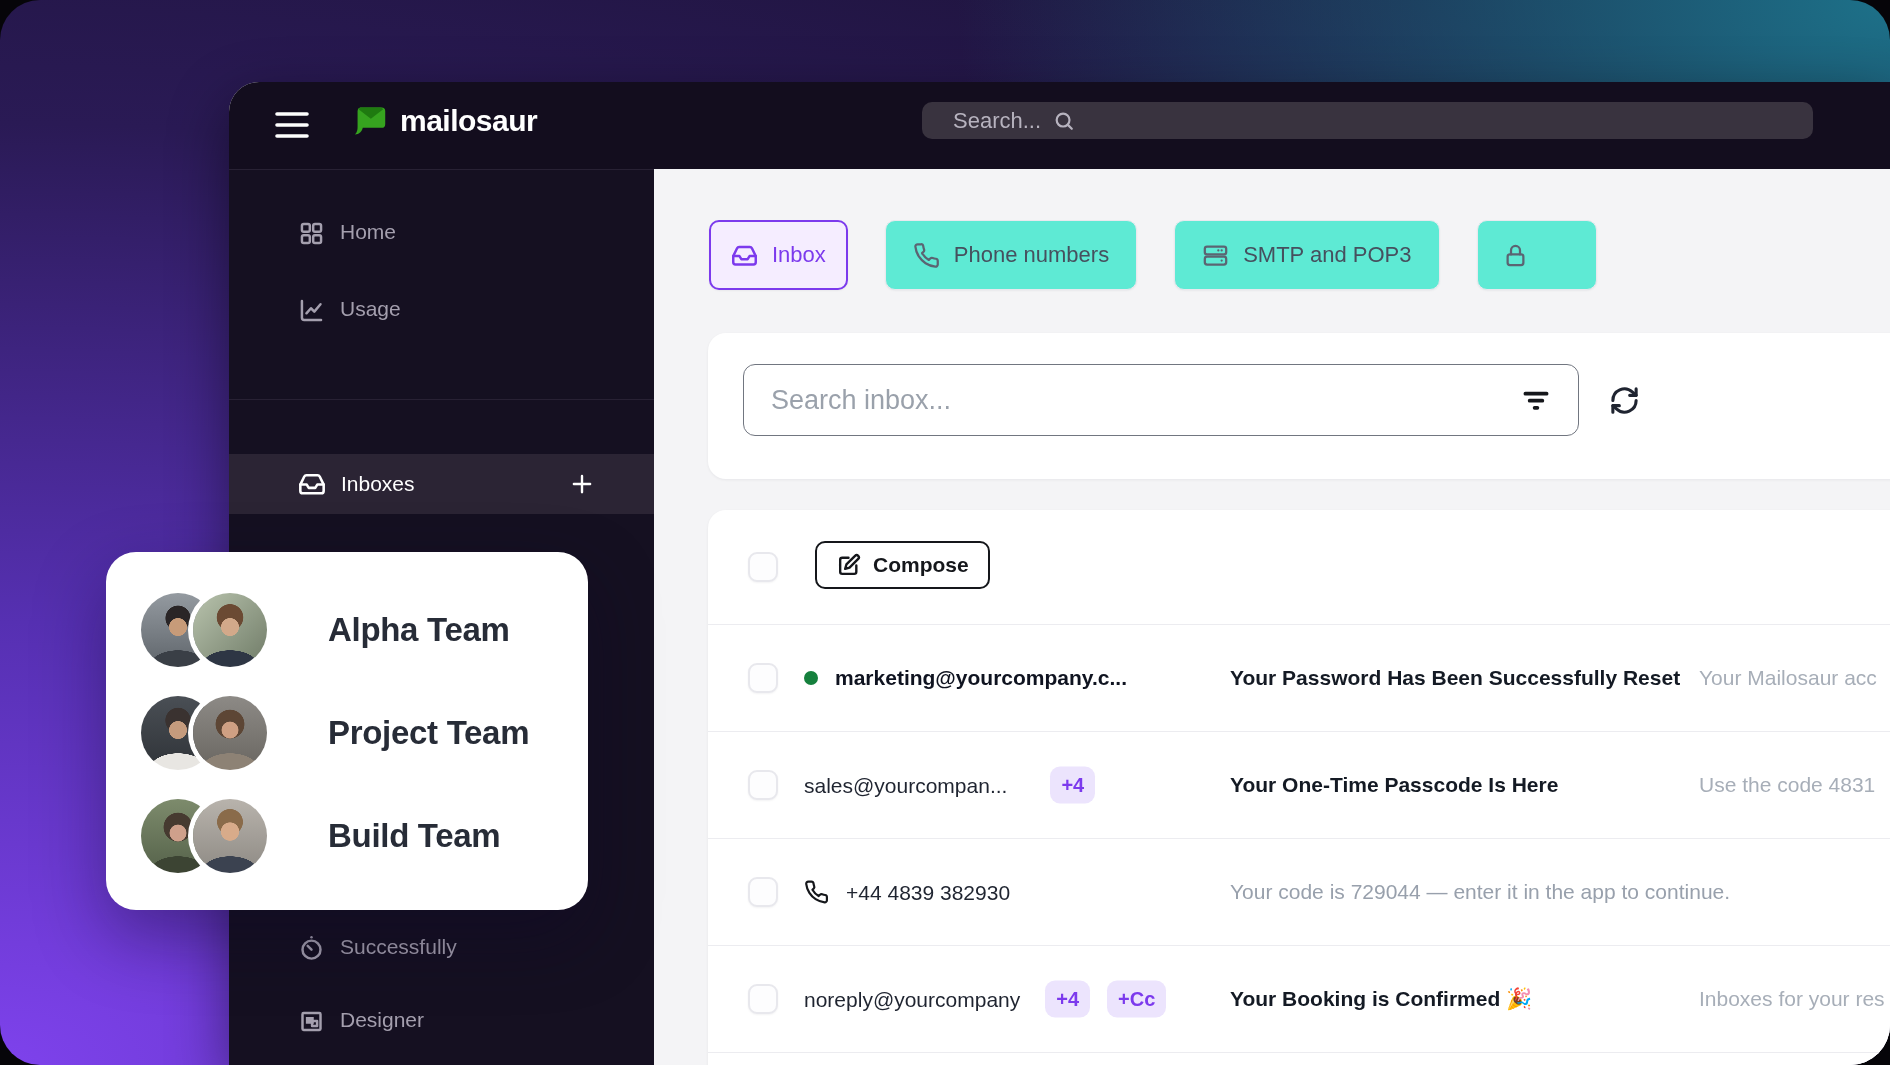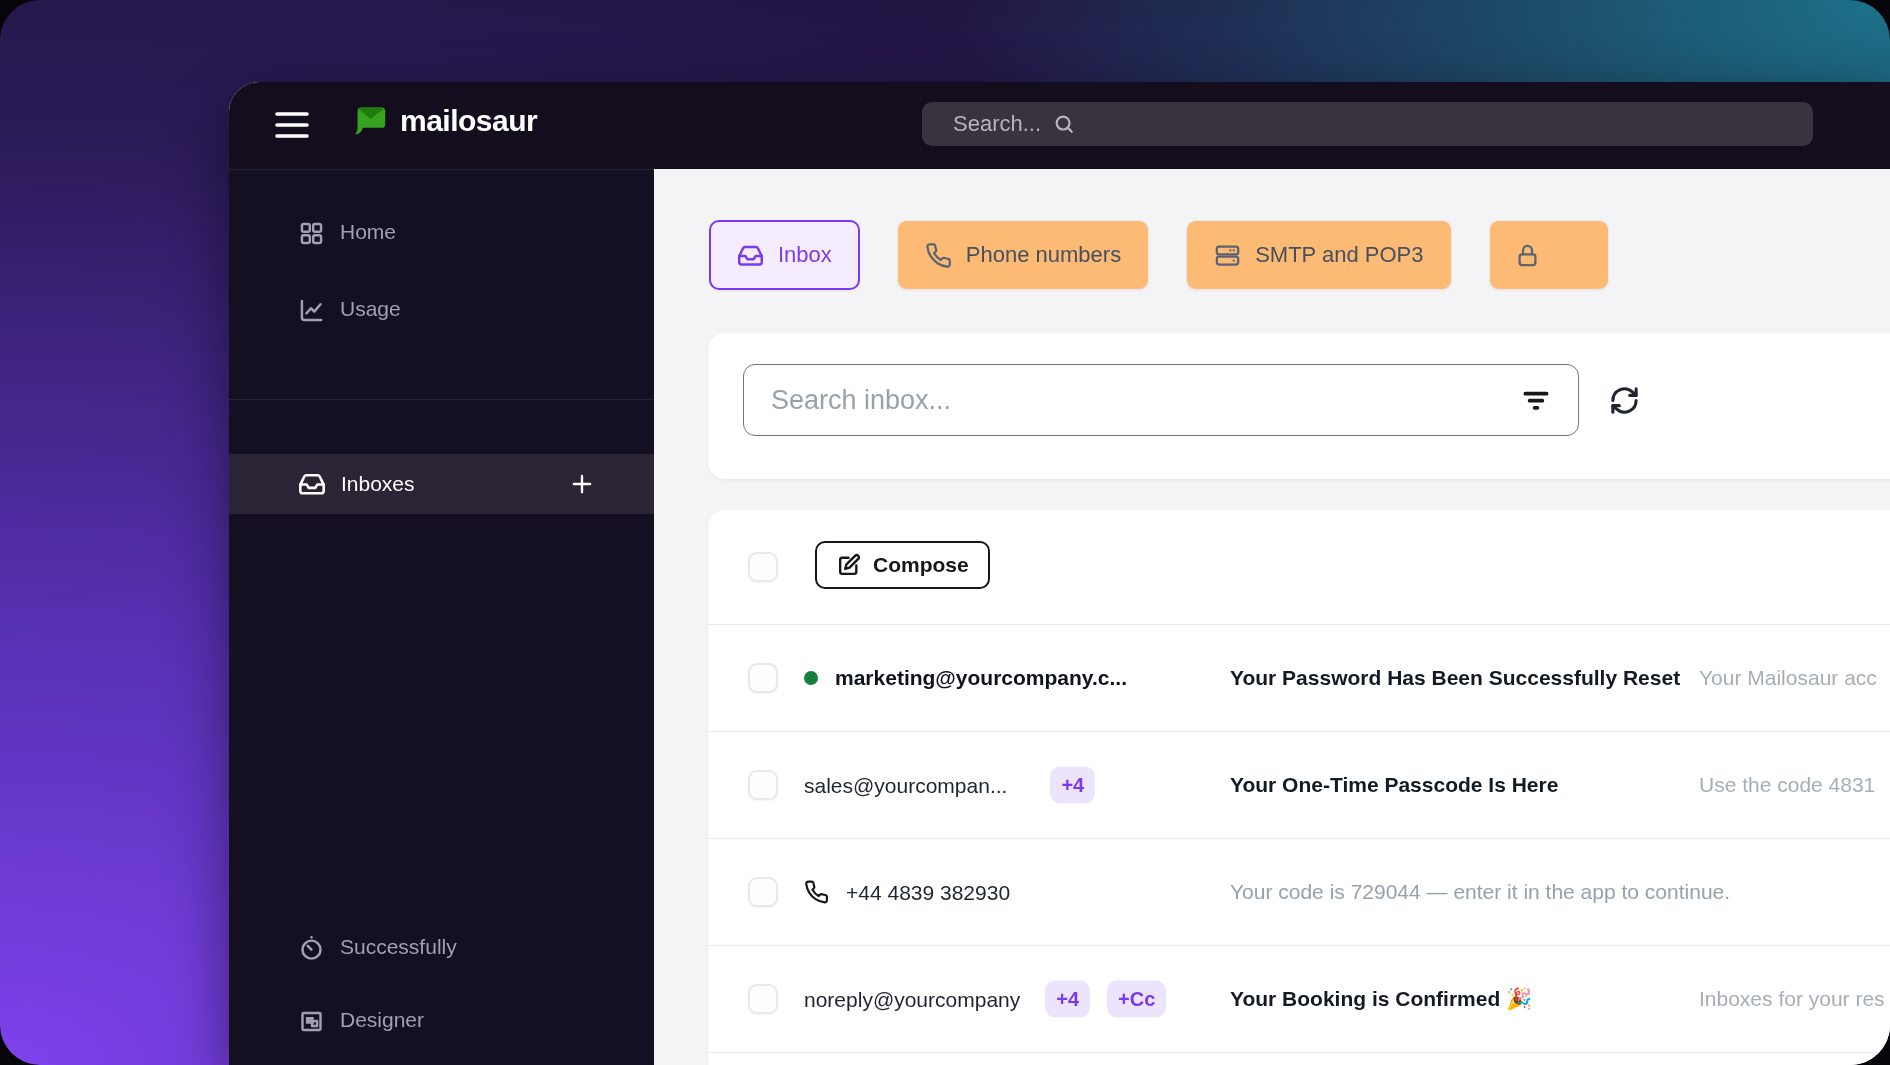--- a/index.html
+++ b/index.html
@@ -16,21 +16,21 @@
 
   
   .window { position:absolute; left:229px; top:82px; right:0; bottom:0;
     border-top-left-radius:30px; overflow:hidden; background:#f4f4f6;
     box-shadow:0 20px 60px rgba(0,0,0,.45); }
 
   .topbar { position:absolute; left:0; top:0; right:0; height:87px; background:#130d1e; }
   .hamburger { position:absolute; left:46px; top:29px; width:34px; height:28px; color:#fff; cursor:pointer; }
   .brand { position:absolute; left:118px; top:22px; display:flex; align-items:center; gap:11px; }
   .brand-name { color:#fff; font-size:30px; font-weight:700; letter-spacing:-.5px; }
-  .top-search { position:absolute; left:693px; top:20px; width:891px; height:44px;
+  .top-search { position:absolute; left:693px; top:20px; width:891px; height:37px;
     background:#39333f; border-radius:10px; display:flex; align-items:center; cursor:text; }
   .top-search-text { margin-left:31px; color:#b7b3bf; font-size:22px; }
   .top-search-icon { margin-left:12px; color:#b7b3bf; width:22px; height:22px; }
 
   
   .sidebar { position:absolute; left:0; top:87px; width:425px; bottom:0;
     background:#151021; border-top:1px solid #282134; }
   .side-item { position:absolute; left:69px; display:flex; align-items:flex-start; gap:15px;
     color:#a49fae; font-size:21px; cursor:pointer; }
   .side-item .si { width:27px; height:27px; color:#a49fae; }
@@ -73,24 +73,24 @@
   .av6 { background:radial-gradient(circle at 50% 44%, #d8ab8a 0 16%, transparent 17%),
                radial-gradient(circle at 50% 31%, #8a6b4a 0 20%, transparent 21%),
                radial-gradient(ellipse 62% 34% at 50% 98%, #3b4250 0 60%, transparent 61%),
                linear-gradient(#b8b3ac,#8e8a84); }
 
   
   .content { position:absolute; left:425px; top:87px; right:0; bottom:0; background:#f4f4f6; }
 
   .tabs { position:absolute; left:55px; top:51px; display:flex; gap:37px; }
   .tab { height:70px; display:inline-flex; align-items:center; gap:14px; padding:0 27px;
-    background:#fdba74; border:1px solid #e9e9ee; border-radius:10px; color:#46505e;
+    background:#5eead4; border:1px solid #e9e9ee; border-radius:10px; color:#46505e;
     font-size:22px; cursor:pointer; box-shadow:0 1px 2px rgba(16,24,40,.05); white-space:nowrap; }
   .tab .ti { width:27px; height:27px; color:#5b6472; flex:none; }
-  .tab.active { background:#f5edff; border:2px solid #7c3aed; color:#7c3aed; padding:0 26px; }
+  .tab.active { background:#f5edff; border:2px solid #7c3aed; color:#7c3aed; padding:0 20px; }
   .tab.active .ti { color:#7c3aed; }
   .tab.icon-only { padding:0 24px; min-width:120px; }
 
   .card { position:absolute; background:#fff; border-radius:18px; box-shadow:0 1px 3px rgba(16,24,40,.06); }
   .search-card { left:54px; top:164px; right:-24px; height:146px; }
   .inbox-search { position:absolute; left:35px; top:31px; width:836px; height:72px;
     border:1.5px solid #717680; border-radius:12px; display:flex; align-items:center; cursor:text; background:#fff; }
   .inbox-search-text { margin-left:27px; color:#9aa1ab; font-size:27px; }
   .filter-btn { position:absolute; right:25px; top:50%; transform:translateY(-50%);
     width:34px; height:34px; color:#15171b; cursor:pointer; }
@@ -339,14 +339,31 @@
             <span class="subject">Your Booking is Confirmed 🎉</span>
             <span class="preview">Inboxes for your res</span>
           </div>
 
         </div>
       </div>
 
     </div>
   </div>
 
+  <div class="popup">
+    <div class="team-row" style="top:33px">
+      <span class="av av1 l"></span>
+      <span class="av av2 r"></span>
+      <span class="team-name">Alpha Team</span>
+    </div>
+    <div class="team-row" style="top:136px">
+      <span class="av av3 l"></span>
+      <span class="av av4 r"></span>
+      <span class="team-name">Project Team</span>
+    </div>
+    <div class="team-row" style="top:239px">
+      <span class="av av5 l"></span>
+      <span class="av av6 r"></span>
+      <span class="team-name">Build Team</span>
+    </div>
+  </div>
 
 </div>
 
 </body></html>

